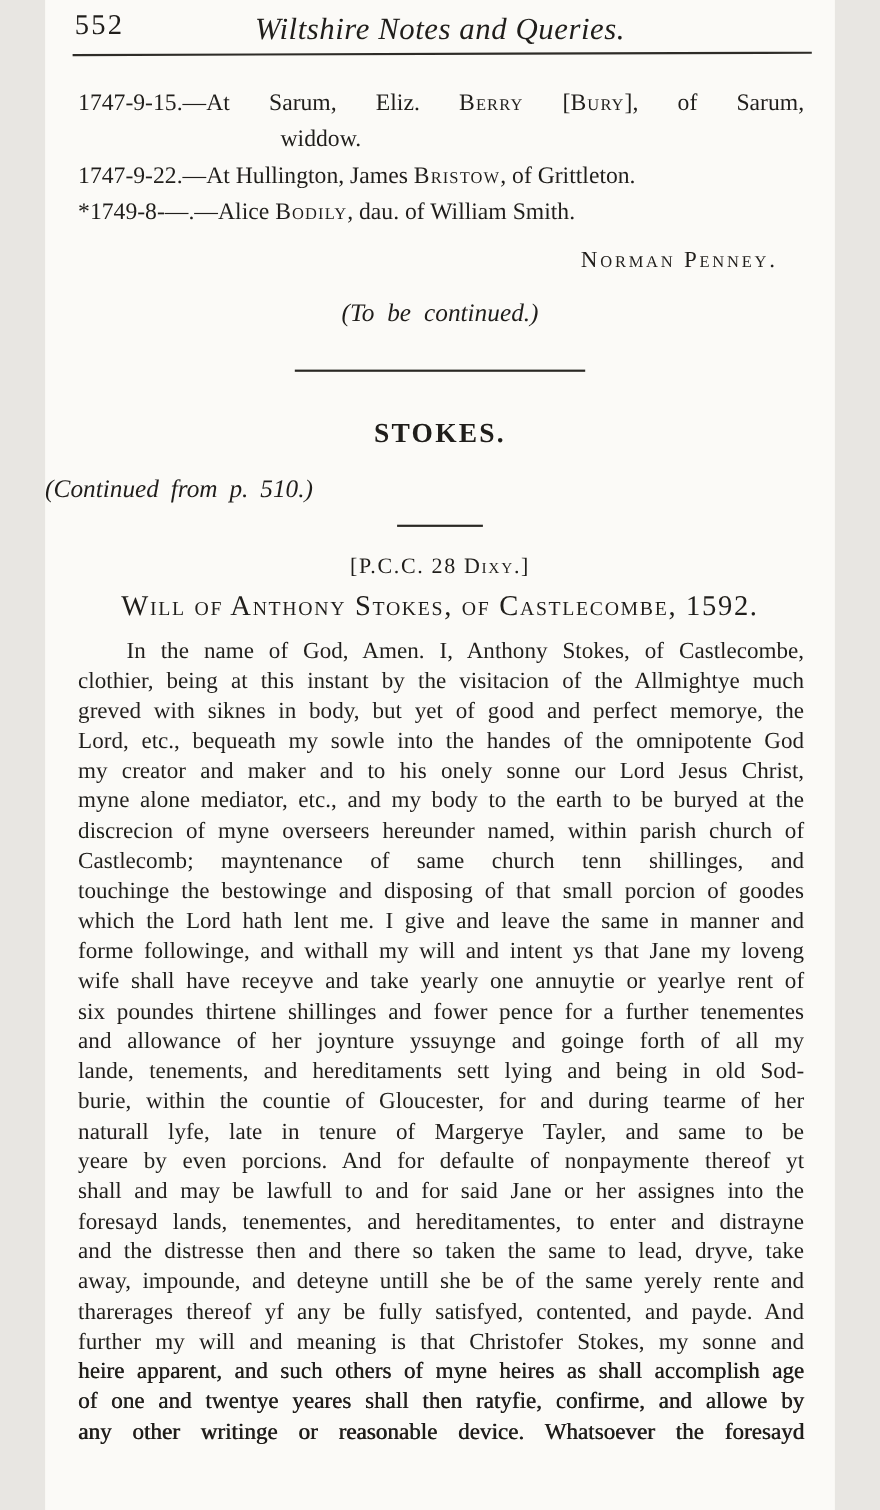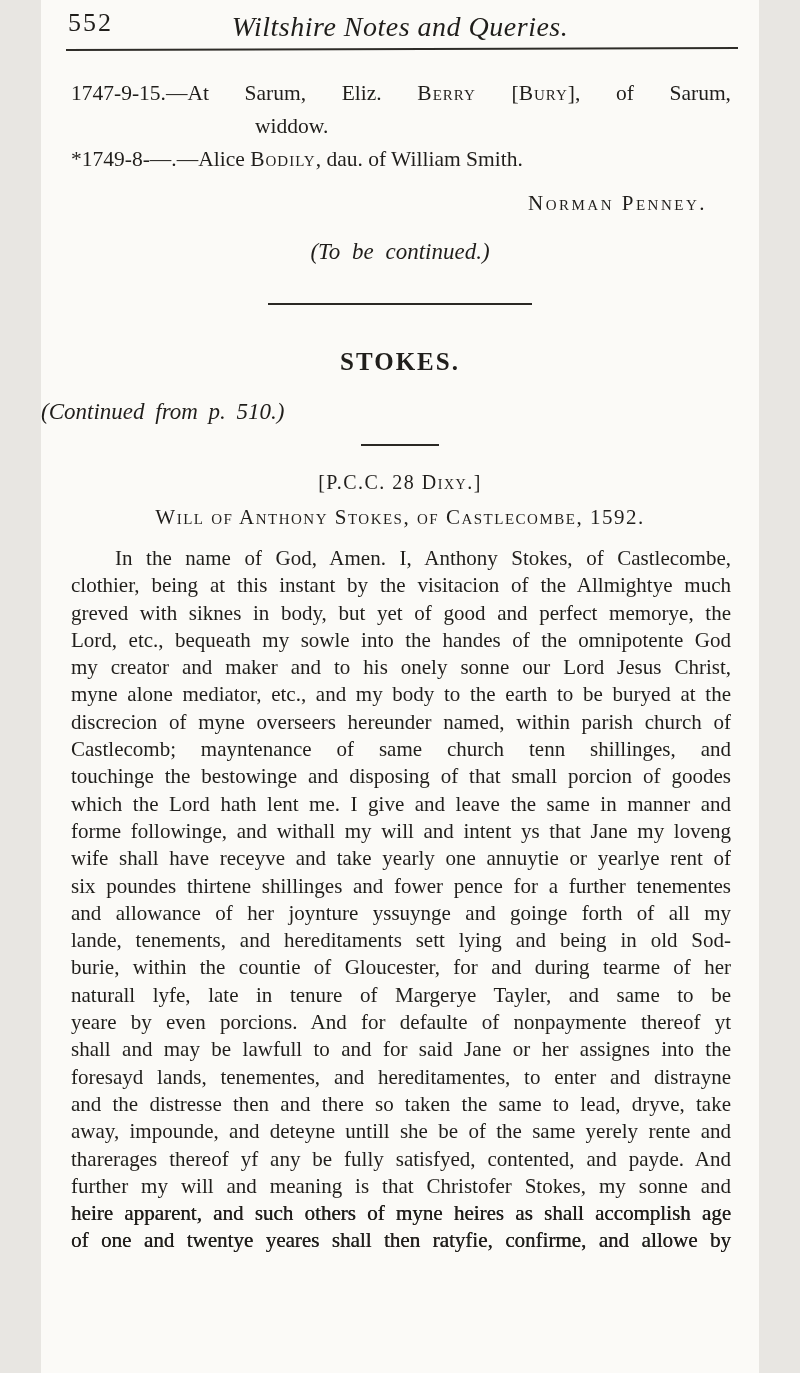--- a/index.html
+++ b/index.html
@@ -88,21 +88,21 @@
     text-align: center;
     font-variant: small-caps;
     font-size: 20px;
     letter-spacing: 1.5px;
     line-height: 27px;
   }
   .will-heading {
     margin-top: 8px;
     text-align: center;
     font-variant: small-caps;
-    font-size: 21px;
+    font-size: 26px;
     letter-spacing: 1.5px;
     line-height: 27px;
   }
   
   .will-body { margin: 14px 28px 0 30px; font-size: 21px; }
   .body-line {
     line-height: 27.3px;
     text-align: justify;
     text-align-last: justify;
   }
@@ -120,20 +120,23 @@
     <span class="page-number">552</span>
     <div class="running-title">Wiltshire Notes and Queries.</div>
   </div>
 
   <hr class="head-rule">
 
   <section class="entries">
     <div class="entry">
       <div class="entry-line justify-line"><span>1747-9-15.—At Sarum, Eliz. </span><span class="sc">Berry</span><span> [</span><span class="sc">Bury</span><span>], of Sarum,</span></div>
       <div class="entry-line entry-cont"><span>widdow.</span></div>
+    </div>
+    <div class="entry">
+      <div class="entry-line"><span>1747-9-22.—At Hullington, James </span><span class="sc">Bristow</span><span>, of Grittleton.</span></div>
     </div>
     <div class="entry">
       <div class="entry-line"><span>*1749-8-—.—Alice </span><span class="sc">Bodily</span><span>, dau. of William Smith.</span></div>
     </div>
   </section>
 
   <div class="signature">Norman Penney.</div>
 
   <div class="continued-note">(To be continued.)</div>
 
@@ -169,15 +172,16 @@
       <div class="body-line">naturall lyfe, late in tenure of Margerye Tayler, and same to be</div>
       <div class="body-line">yeare by even porcions.  And for defaulte of nonpaymente thereof yt</div>
       <div class="body-line">shall and may be lawfull to and for said Jane or her assignes into the</div>
       <div class="body-line">foresayd lands, tenementes, and hereditamentes, to enter and distrayne</div>
       <div class="body-line">and the distresse then and there so taken the same to lead, dryve, take</div>
       <div class="body-line">away, impounde, and deteyne untill she be of the same yerely rente and</div>
       <div class="body-line">tharerages thereof yf any be fully satisfyed, contented, and payde.  And</div>
       <div class="body-line">further my will and meaning is that Christofer Stokes, my sonne and</div>
       <div class="body-line">heire apparent, and such others of myne heires as shall accomplish age</div>
       <div class="body-line">of one and twentye yeares shall then ratyfie, confirme, and allowe by</div>
+      <div class="body-line">any other writinge or reasonable device.  Whatsoever the foresayd</div>
     </div>
 
 </div>
 
 </body></html>

